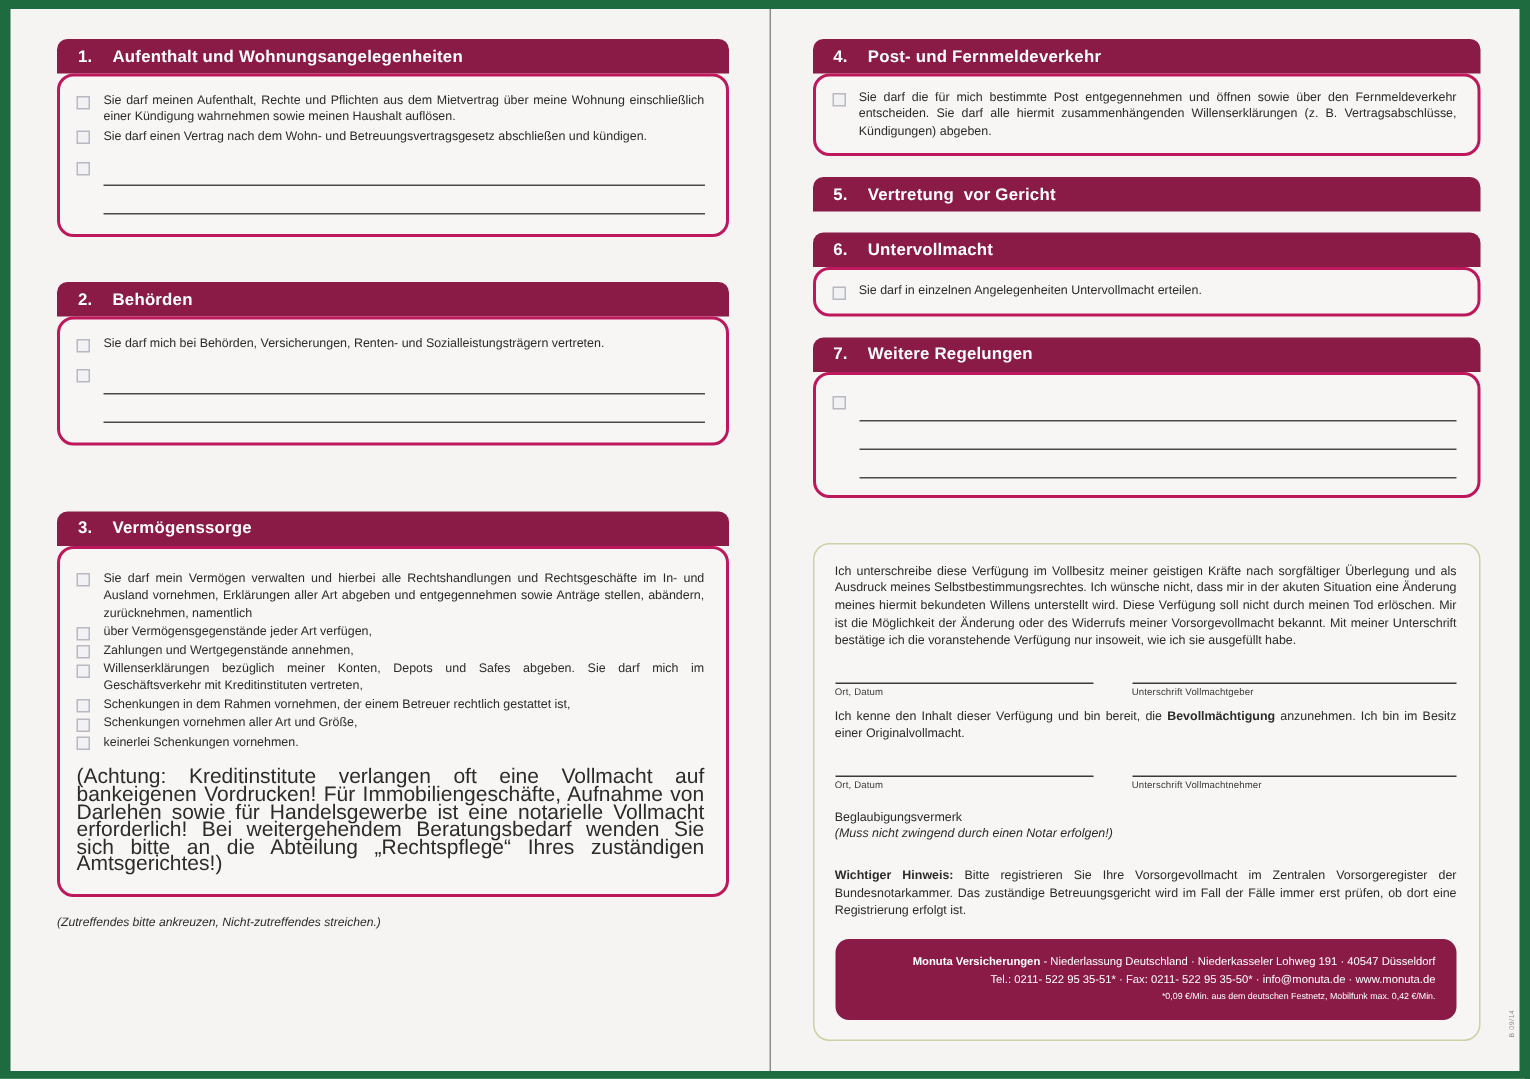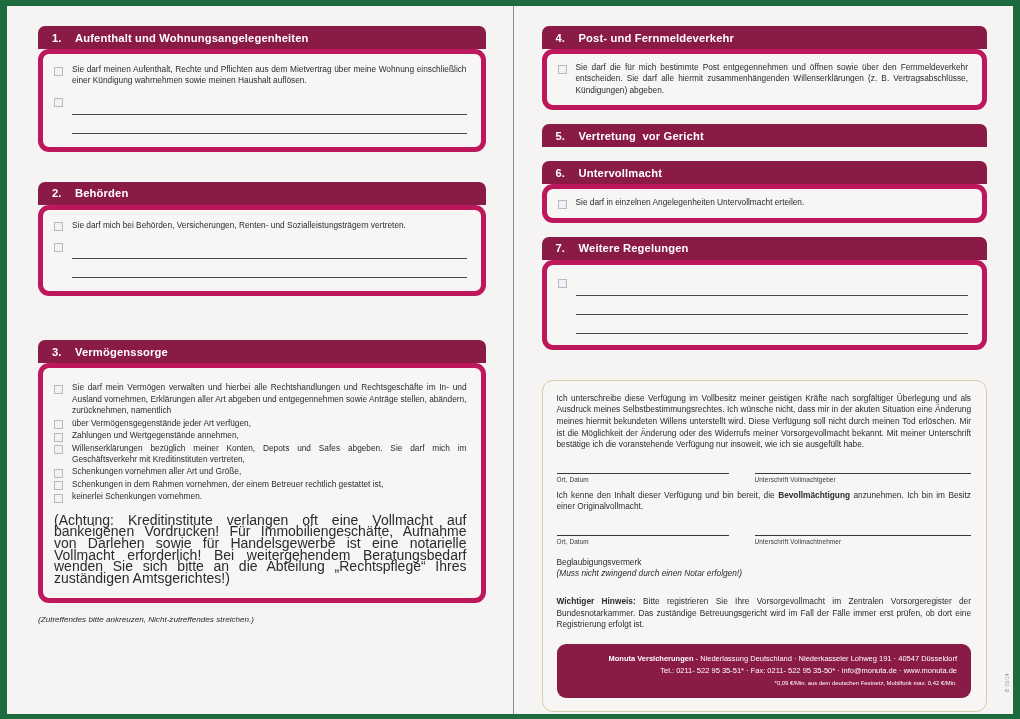--- a/index.html
+++ b/index.html
@@ -58,21 +58,21 @@
     padding-left: 14px;
     font-size: 11.2px;
     font-weight: bold;
     letter-spacing: .15px;
   }
   .sec-num { width: 23px; flex: none; }
   .sec-title { white-space: pre; }
 
   
   .card {
-    border: 5px solid #be185d;
+    border: 2px solid #be185d;
     border-radius: 11px;
     background: #f7f6f4;
     padding: 10px 14px 12px 11px;
   }
   .card.tight { padding: 8px 14px 8px 11px; }
 
   
   .cb-row {
     display: flex;
     align-items: flex-start;
@@ -220,20 +220,24 @@
       <div>
         <div class="sec-head">
           <span class="sec-num">1.</span>
           <span class="sec-title">Aufenthalt und Wohnungsangelegenheiten</span>
         </div>
         <div class="card">
           <div class="cb-row">
             <span class="cb"></span>
             <span class="cb-text">Sie darf meinen Aufenthalt, Rechte und Pflichten aus dem Mietvertrag über meine Wohnung einschließlich einer Kündigung wahrnehmen sowie meinen Haushalt auflösen.</span>
           </div>
+          <div class="cb-row">
+            <span class="cb"></span>
+            <span class="cb-text nojust">Sie darf einen Vertrag nach dem Wohn- und Betreuungsvertragsgesetz abschließen und kündigen.</span>
+          </div>
           <div class="cb-row blank-rows">
             <span class="cb"></span>
             <span class="line-wrap">
               <span class="blank-line first" style="display:block"></span>
               <span class="blank-line" style="display:block"></span>
             </span>
           </div>
         </div>
       </div>
 
@@ -278,25 +282,25 @@
           <div class="cb-row">
             <span class="cb"></span>
             <span class="cb-text nojust">Zahlungen und Wertgegenstände annehmen,</span>
           </div>
           <div class="cb-row">
             <span class="cb"></span>
             <span class="cb-text">Willenserklärungen bezüglich meiner Konten, Depots und Safes abgeben. Sie darf mich im Geschäftsverkehr mit Kreditinstituten vertreten,</span>
           </div>
           <div class="cb-row">
             <span class="cb"></span>
+            <span class="cb-text nojust">Schenkungen in dem Rahmen vornehmen, der einem Betreuer rechtlich gestattet ist,</span>
+          </div>
+          <div class="cb-row">
+            <span class="cb"></span>
             <span class="cb-text nojust">Schenkungen vornehmen aller Art und Größe,</span>
-          </div>
-          <div class="cb-row">
-            <span class="cb"></span>
-            <span class="cb-text nojust">Schenkungen in dem Rahmen vornehmen, der einem Betreuer rechtlich gestattet ist,</span>
           </div>
           <div class="cb-row">
             <span class="cb"></span>
             <span class="cb-text nojust">keinerlei Schenkungen vornehmen.</span>
           </div>
           <div class="note-italic">(Achtung: Kreditinstitute verlangen oft eine Vollmacht auf bankeigenen Vordrucken! Für Immobiliengeschäfte, Aufnahme von Darlehen sowie für Handelsgewerbe ist eine notarielle Vollmacht erforderlich! Bei weitergehendem Beratungsbedarf wenden Sie sich bitte an die Abteilung „Rechtspflege“ Ihres zuständigen Amtsgerichtes!)</div>
         </div>
       </div>
 
       <div class="foot-note">(Zutreffendes bitte ankreuzen, Nicht-zutreffendes streichen.)</div>

